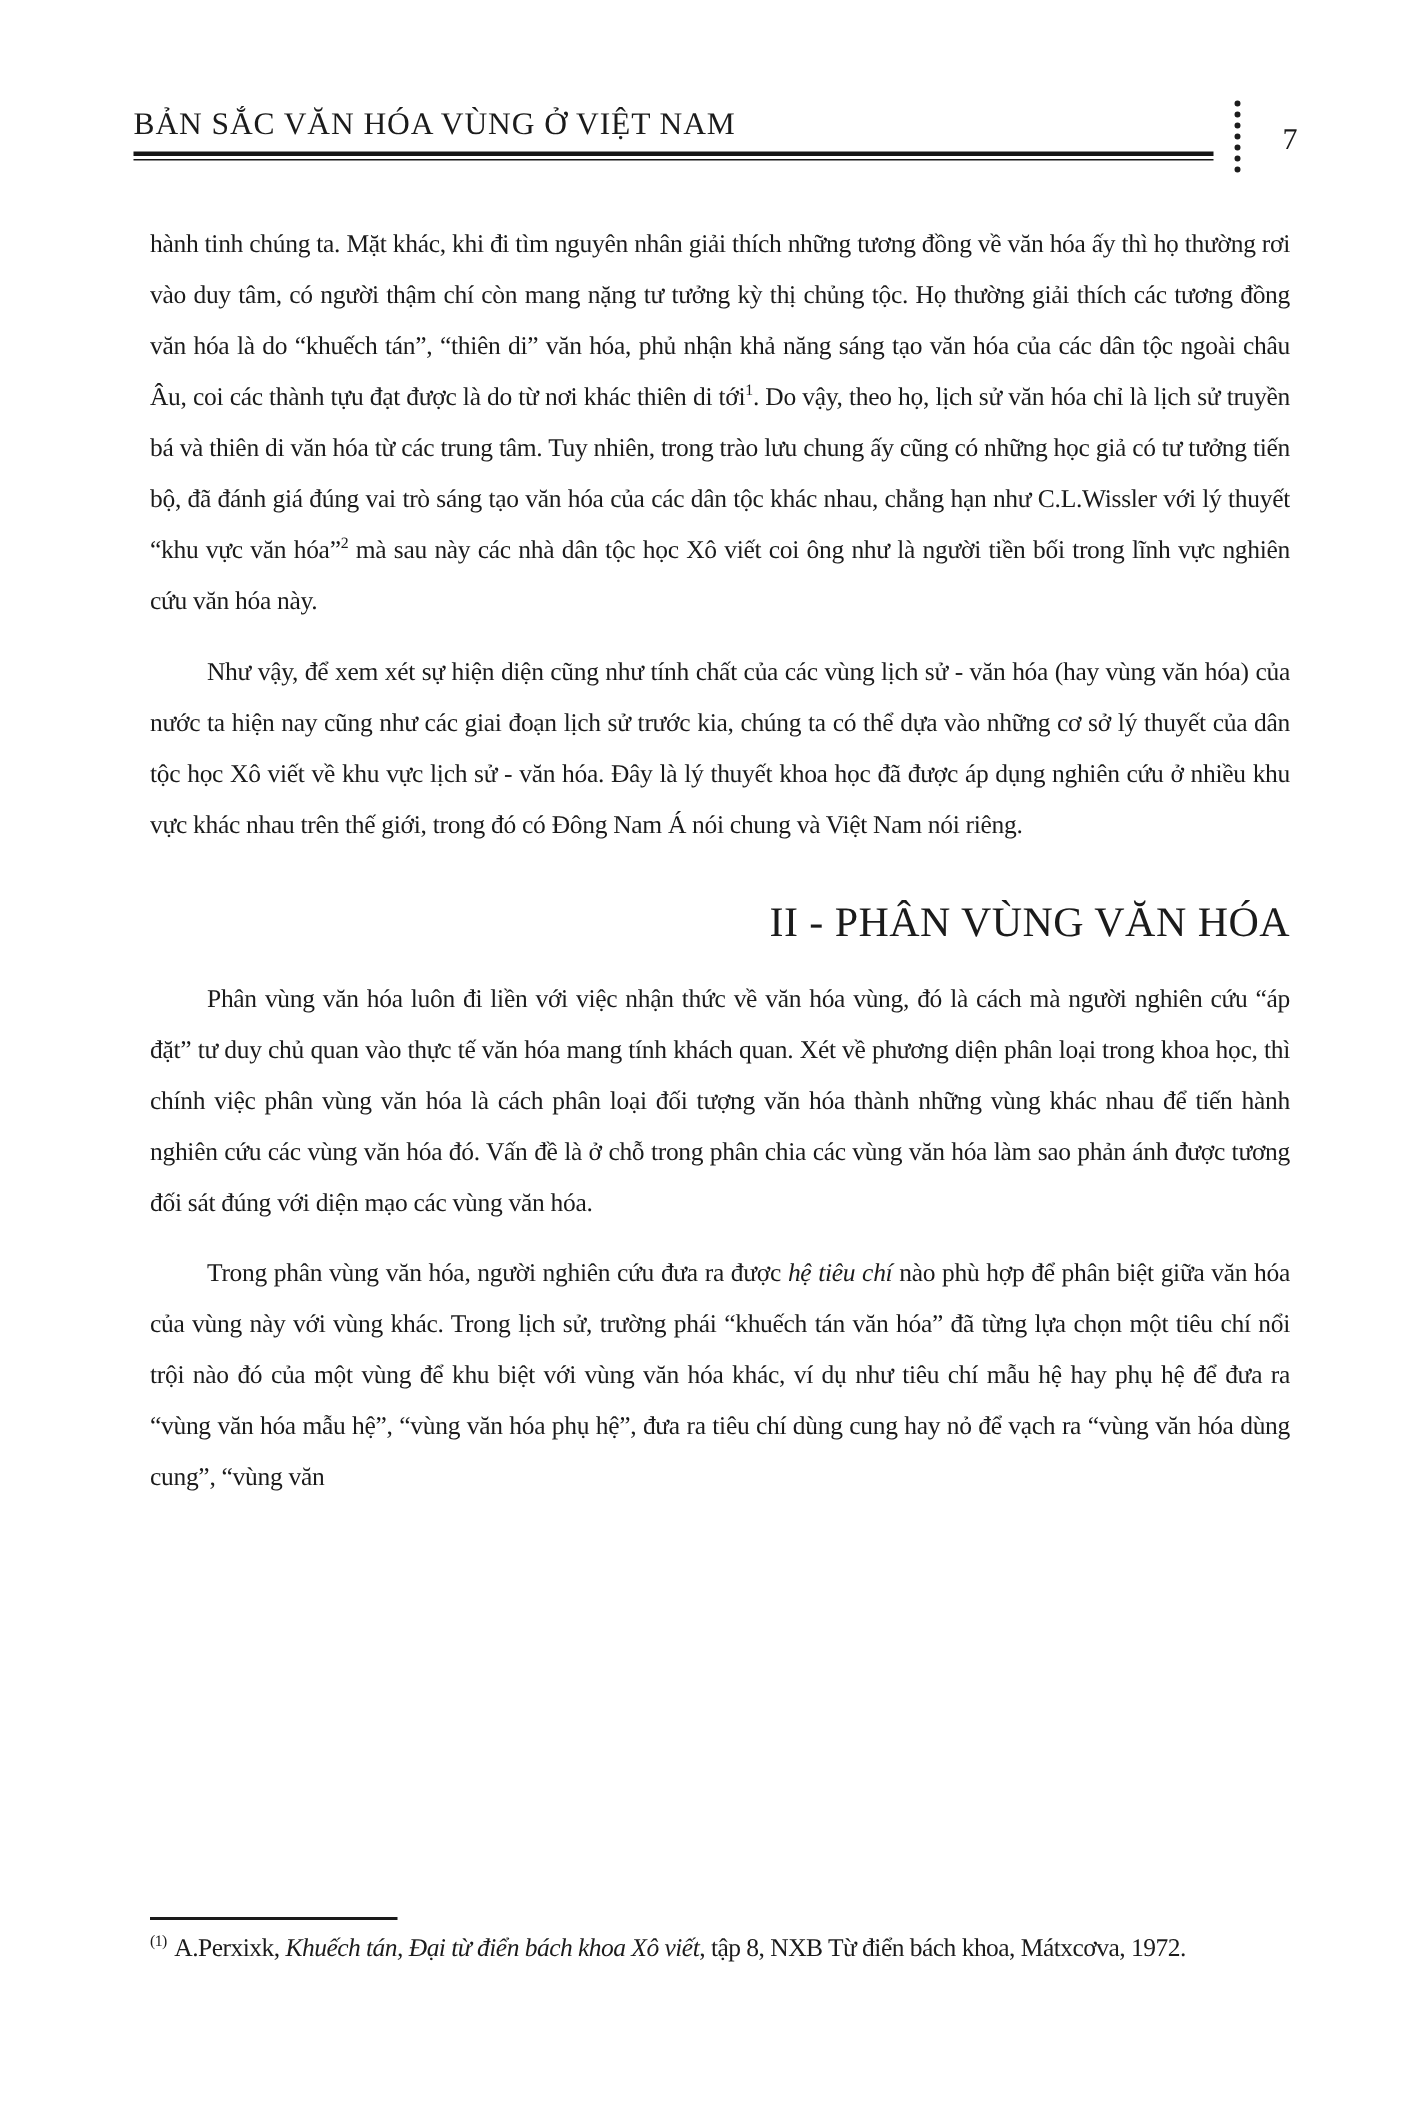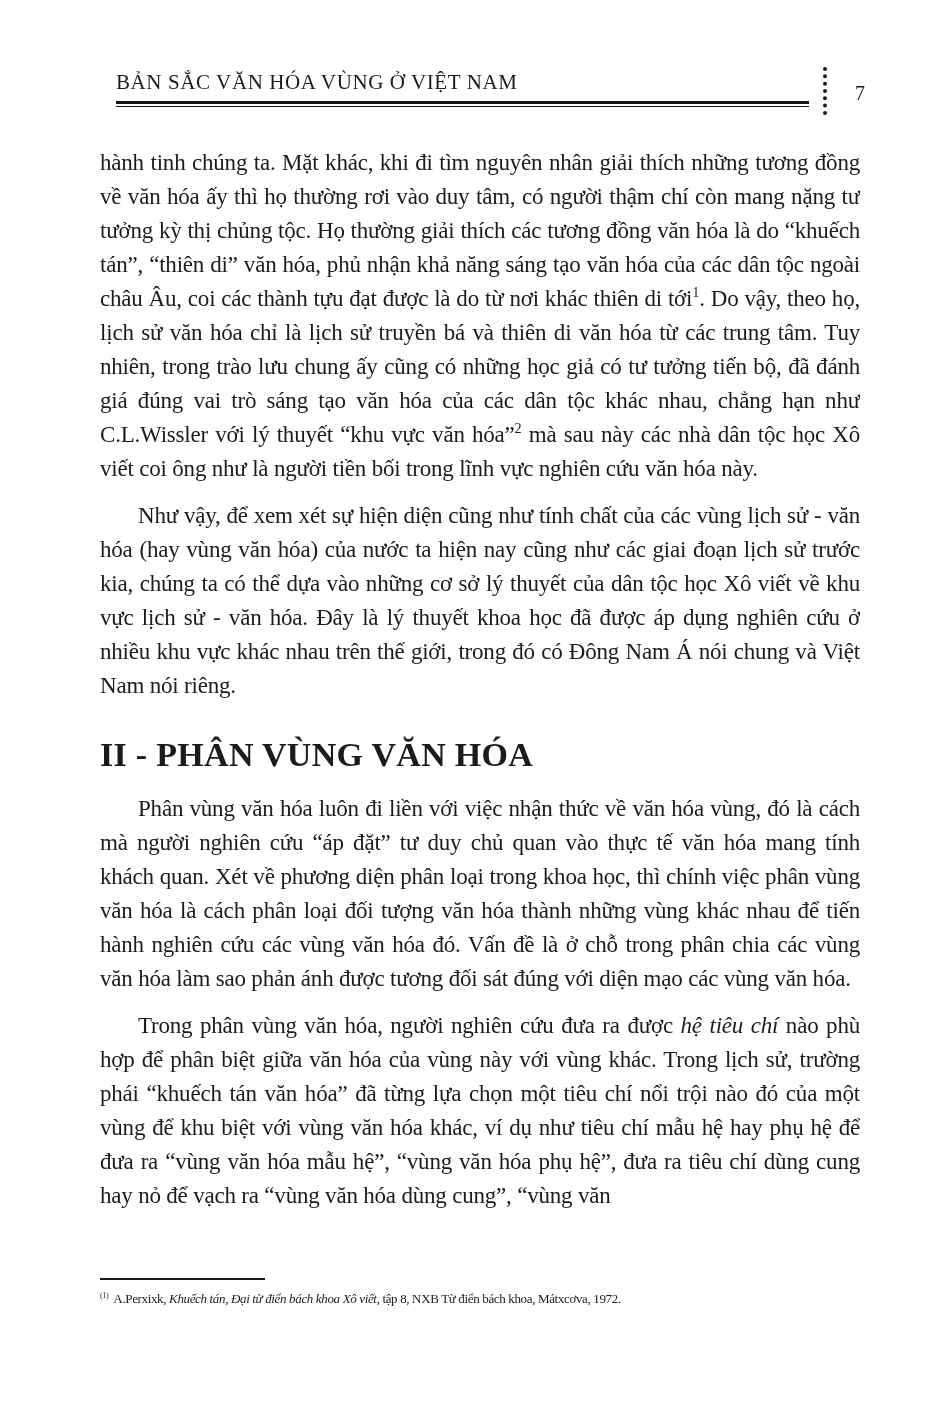--- a/index.html
+++ b/index.html
@@ -10,21 +10,21 @@
     background: #ffffff;
     overflow: hidden;
     font-family: "Liberation Serif", "DejaVu Serif", serif;
     color: #1b1b1b;
   }
 
   
   .page-header {
     position: absolute;
     top: 70px;
-    left: 116px;
+    left: 89px;
     right: 52px;
     display: flex;
     align-items: flex-start;
   }
   .title-block { flex: 1; margin-right: 14px; }
   .running-title {
     font-size: 21px;
     letter-spacing: 0.6px;
     line-height: 1.15;
     padding-bottom: 7px;
@@ -52,54 +52,55 @@
   .page-body {
     position: absolute;
     top: 146px;
     left: 100px;
     width: 760px;
     height: 1128px;
     overflow: hidden;
   }
   .para {
     margin: 0 0 13px 0;
-    font-size: 23px;
+    font-size: 17px;
     line-height: 34px;
     text-align: justify;
     letter-spacing: -0.2px;
   }
   .para.indent { text-indent: 38px; }
   .para sup, .fn-marker {
     font-size: 0.62em;
     line-height: 0;
     vertical-align: super;
   }
   .section-heading {
-    font-size: 34px;
-    font-weight: bold;
+    font-size: 28px;
+    font-weight: normal;
     letter-spacing: 0.3px;
     margin: 32px 0 16px 0;
     line-height: 1.2;
+    text-align: right;
   }
   em { }
 
   
   .footnotes {
     position: absolute;
     left: 100px;
     top: 1278px;
     width: 800px;
   }
   .footnote-rule {
     width: 165px;
     border-top: 2px solid #1a1a1a;
     margin-bottom: 5px;
   }
   .footnote {
-    font-size: 13px;
+    font-size: 17px;
     line-height: 28px;
     letter-spacing: -0.35px;
     white-space: nowrap;
   }
   .fn-marker { margin-right: 5px; }
 </style>
 </head>
 <body>
 
 <div class="page">

